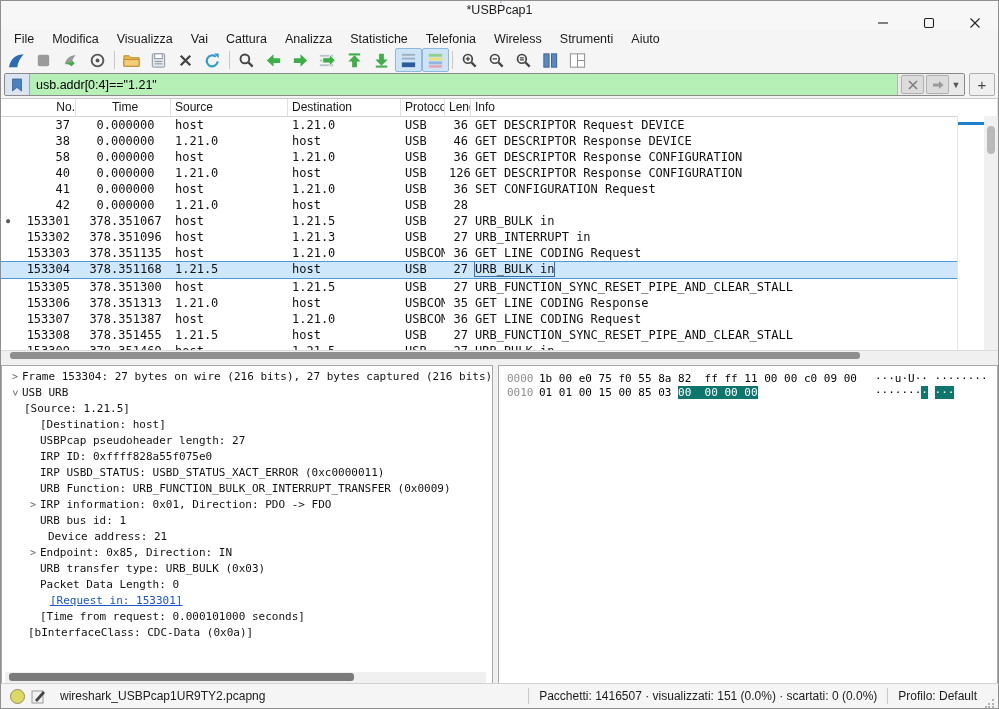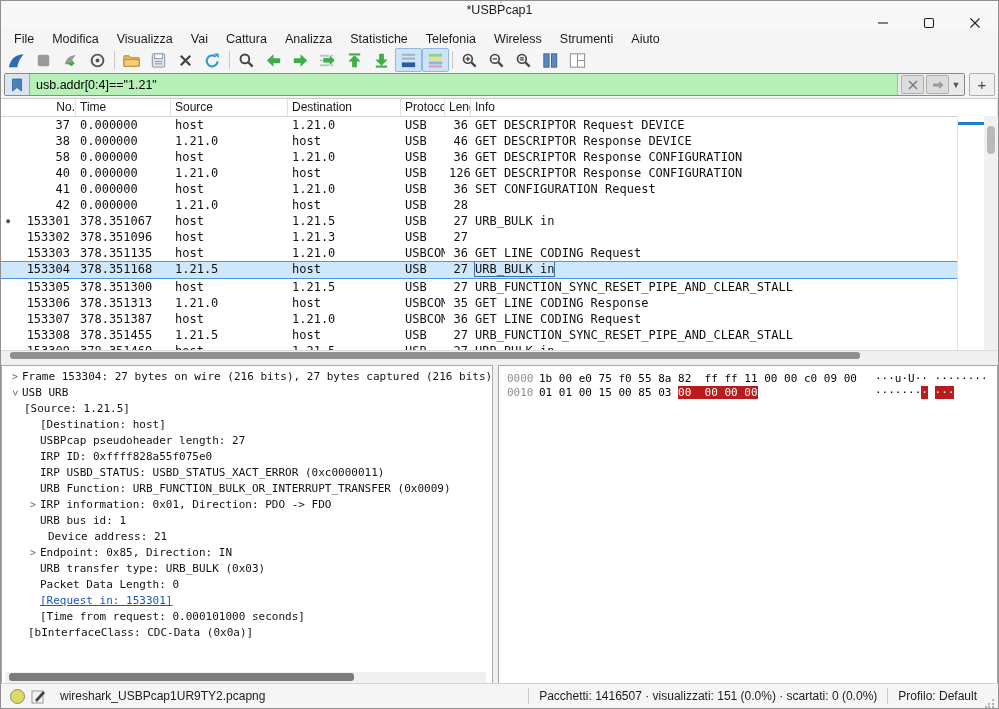--- a/index.html
+++ b/index.html
@@ -30,21 +30,21 @@
   .fcaret{width:12px;display:flex;align-items:center;justify-content:center;color:#555;font-size:9px;}
   .faddbtn{width:24px;height:21px;margin-left:4px;border:1px solid #adadad;border-radius:2px;background:#f0f0f0;display:flex;align-items:center;justify-content:center;font-size:15px;color:#444;}
   
   .plist{position:absolute;top:97px;left:0;right:0;height:262px;background:#fff;border-top:1px solid #c8c8c8;}
   .phead{display:flex;height:17px;background:#fff;border-bottom:1px solid #d4d4d4;font-size:12px;color:#161616;}
   .phead .hcell{border-right:1px solid #e0e0e0;padding:1px 0 0 4px;box-sizing:border-box;overflow:hidden;white-space:nowrap;}
   .prows{position:relative;height:235px;overflow:hidden;font-family:"DejaVu Sans Mono",monospace;font-size:12px;}
   .prow{display:flex;height:16px;line-height:16px;white-space:nowrap;}
   .prow .c{box-sizing:border-box;padding-left:4px;overflow:hidden;}
   .c-no{width:75px;text-align:right;padding-right:6px;position:relative;}
-  .c-time{width:95px;}.c-src{width:117px;}.c-dst{width:113px;}
+  .c-time{width:95px;text-align:center;}.c-src{width:117px;}.c-dst{width:113px;}
   .c-proto{width:44px;}.c-len{width:26px;text-align:right;padding-right:3px;padding-left:0;}
   .c-info{flex:1;}
   .prow.sel{background:#cfe7fb;border-top:1px solid #4e97d8;border-bottom:1px solid #4e97d8;height:16px;line-height:14px;}
   .cellfocus{outline:1px solid #3a6ea5;outline-offset:0px;}
   .rowdot{position:absolute;left:5px;top:0;font-size:7px;color:#5a5a5a;}
   .minimap{position:absolute;top:0;right:14px;width:26px;height:235px;background:#fff;border-left:1px solid #e4e4e4;}
   .minimap .selline{position:absolute;top:6px;left:0;right:0;height:3px;background:#1e7fd0;}
   .vscroll{position:absolute;top:0;right:0;width:14px;height:235px;background:#f0f0f0;}
   .vthumb{position:absolute;top:10px;left:3px;width:8px;height:28px;background:#b9b9b9;border-radius:4px;}
   .hscroll{position:absolute;left:0;right:0;bottom:0;height:10px;background:#f0f0f0;border-top:1px solid #dadada;}
@@ -61,21 +61,21 @@
   .dlink{color:#1b55c4;text-decoration:underline;}
   .dhscroll{position:absolute;left:3px;right:6px;bottom:2px;height:11px;background:#f0f0f0;}
   .dhthumb{position:absolute;left:4px;top:1px;width:345px;height:8px;background:#7b7b7b;border-radius:3px;}
   .vsplit{position:absolute;top:364px;left:492px;width:5px;height:321px;background:#f0f0f0;}
   .hexpane{position:absolute;top:364px;left:497px;right:0;height:321px;background:#fff;border:1px solid #a9a9a9;box-sizing:border-box;overflow:hidden;}
   .hexlines{padding-top:6px;font-family:"DejaVu Sans Mono",monospace;font-size:11px;}
   .hexline{position:relative;height:14px;line-height:14px;white-space:pre;}
   .hoff{position:absolute;left:8px;color:#8e8e8e;}
   .hbytes{position:absolute;left:40px;color:#000;}
   .hascii{position:absolute;left:376px;color:#000;}
-  .hl{background:#b91c1c;color:#fff;}
+  .hl{background:#0f766e;color:#fff;}
   
   .statusbar{position:absolute;left:0;right:0;bottom:0;height:24px;background:#f5f5f5;border-top:1px solid #d2d2d2;display:flex;align-items:center;font-size:12px;color:#1c1c1c;}
   .expertdot{width:13px;height:13px;border-radius:50%;background:#ddd964;border:1px solid #8f8f62;margin:0 6px 0 9px;}
   .commenticon{margin-right:14px;}
   .statussep{width:1px;height:16px;background:#c9c9c9;margin:0 10px;}
   .spacer{flex:1;}
   .grip{margin:0 3px 0 8px;align-self:flex-end;}
 </style>
 </head>
 <body>
@@ -356,20 +356,21 @@
           <div class="c c-len">27</div>
           <div class="c c-info">URB_BULK in</div>
         </div>
         <div class="prow">
           <div class="c c-no">153302</div>
           <div class="c c-time">378.351096</div>
           <div class="c c-src">host</div>
           <div class="c c-dst">1.21.3</div>
           <div class="c c-proto">USB</div>
           <div class="c c-len">27</div>
+          <div class="c c-info">URB_INTERRUPT in</div>
         </div>
         <div class="prow">
           <div class="c c-no">153303</div>
           <div class="c c-time">378.351135</div>
           <div class="c c-src">host</div>
           <div class="c c-dst">1.21.0</div>
           <div class="c c-proto">USBCOM</div>
           <div class="c c-len">36</div>
           <div class="c c-info">GET LINE CODING Request</div>
         </div>
@@ -492,21 +493,21 @@
           <span class="dtext">Endpoint: 0x85, Direction: IN</span>
         </div>
         <div class="dline" style="padding-left: 24px;">
           <span class="dexp"></span>
           <span class="dtext">URB transfer type: URB_BULK (0x03)</span>
         </div>
         <div class="dline" style="padding-left: 24px;">
           <span class="dexp"></span>
           <span class="dtext">Packet Data Length: 0</span>
         </div>
-        <div class="dline" style="padding-left: 24px;">
+        <div class="dline" style="padding-left: 24px; gap: 10px;">
           <span class="dexp"></span>
           <span class="dtext dlink">[Request in: 153301]</span>
         </div>
         <div class="dline" style="padding-left: 24px;">
           <span class="dexp"></span>
           <span class="dtext">[Time from request: 0.000101000 seconds]</span>
         </div>
         <div class="dline" style="padding-left: 12px;">
           <span class="dexp"></span>
           <span class="dtext">[bInterfaceClass: CDC-Data (0x0a)]</span>

